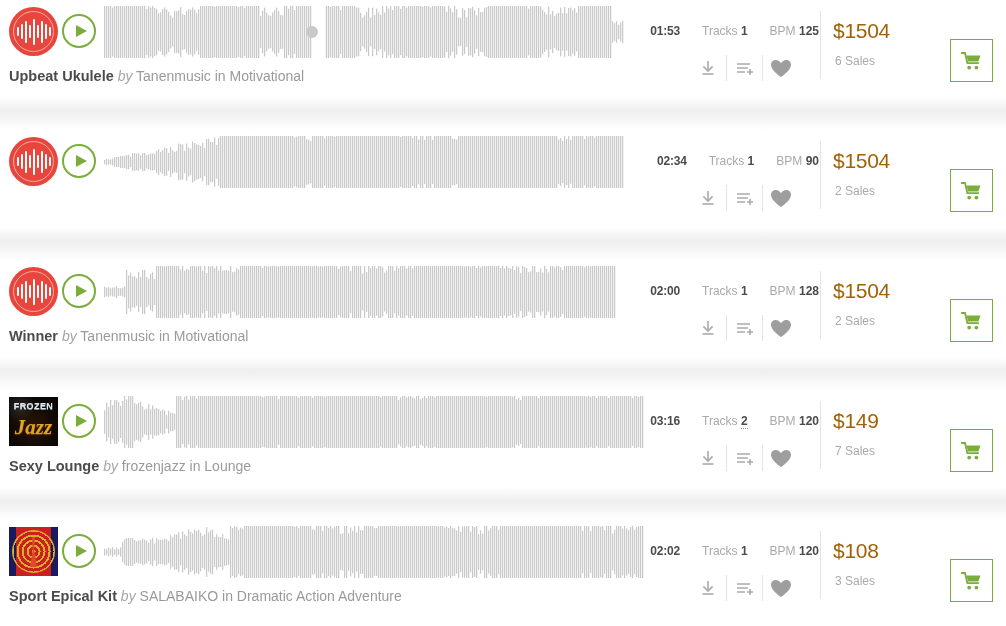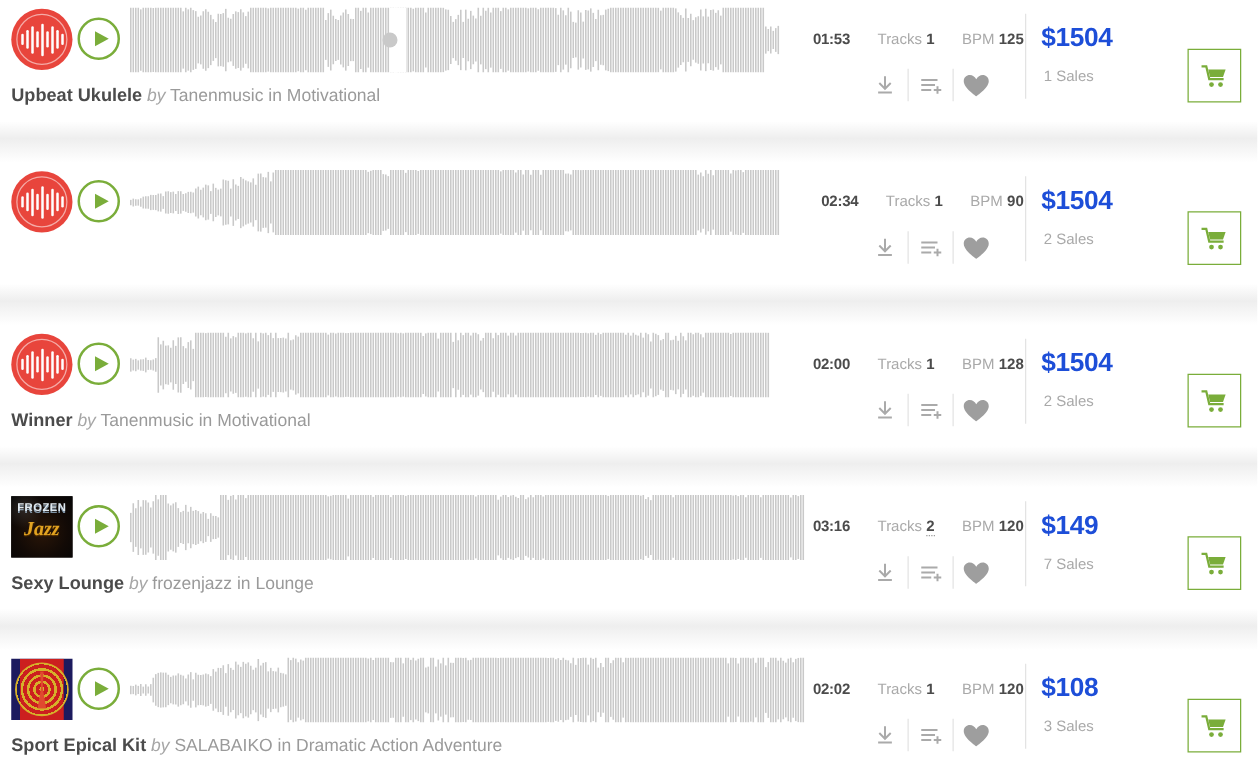--- a/index.html
+++ b/index.html
@@ -63,21 +63,21 @@
     text-align: center;
     font-family: "Liberation Sans", sans-serif;
     font-weight: bold; font-size: 9px; letter-spacing: .4px;
     color: #dfe8ef;
     text-shadow: 0 1px 0 #7e93a5;
   }
   .thumb-frozen .fz-bot {
     position: absolute; top: 18px; left: 0; right: 0;
     text-align: center;
     font-family: "Liberation Serif", serif;
-    font-style: italic; font-weight: bold; font-size: 16px;
+    font-style: italic; font-weight: bold; font-size: 21px;
     color: #e2a321;
     text-shadow: 0 1px 1px #6d3f00;
   }
   .thumb-frozen::after {
     content:""; position:absolute; left:-6px; top:-6px; width:32px; height:32px;
     background: radial-gradient(circle, rgba(255,255,255,.12) 0%, rgba(255,255,255,0) 70%);
   }
 
   
   .thumb-sala {
@@ -183,22 +183,22 @@
     position: absolute;
     left: 820px; top: 11px;
     width: 1px; height: 68px;
     background: #e3e3e3;
   }
 
   
   .price {
     position: absolute;
     left: 833px; top: 19px;
-    font-size: 21px; font-weight: bold;
-    color: #1d4ed8;
+    font-size: 21px; font-weight: normal;
+    color: #a16207;
     letter-spacing: -.3px;
   }
   .sales {
     position: absolute;
     left: 835px; top: 54px;
     font-size: 12px;
     color: #a9a9a9;
   }
 
   
@@ -521,21 +521,21 @@
           </svg>
         </div>
         <div class="ic">
           <svg width="22" height="19" viewBox="0 0 22 19">
             <path d="M11 18 C11 18 1 11.5 1 6 C1 2.8 3.3 1 5.8 1 C8 1 9.9 2.4 11 4.3 C12.1 2.4 14 1 16.2 1 C18.7 1 21 2.8 21 6 C21 11.5 11 18 11 18 Z" fill="#9e9e9e"></path>
           </svg>
         </div>
       </div>
       <div class="vdiv"></div>
       <div class="price">$1504</div>
-      <div class="sales">1 Sales</div>
+      <div class="sales">6 Sales</div>
       <div class="cart">
         <span>
           <svg width="22" height="20" viewBox="0 0 22 20">
             <path d="M1 2 H4 L6.4 12.2 H17" stroke="#7aad3a" stroke-width="1.8" fill="none" stroke-linecap="square"></path>
             <path d="M5.6 4.6 H19.5 L17.4 10.6 H7" fill="#7aad3a"></path>
             <circle cx="8.2" cy="16.6" r="1.9" fill="#7aad3a"></circle>
             <circle cx="15.4" cy="16.6" r="1.9" fill="#7aad3a"></circle>
           </svg>
         </span>
       </div>

